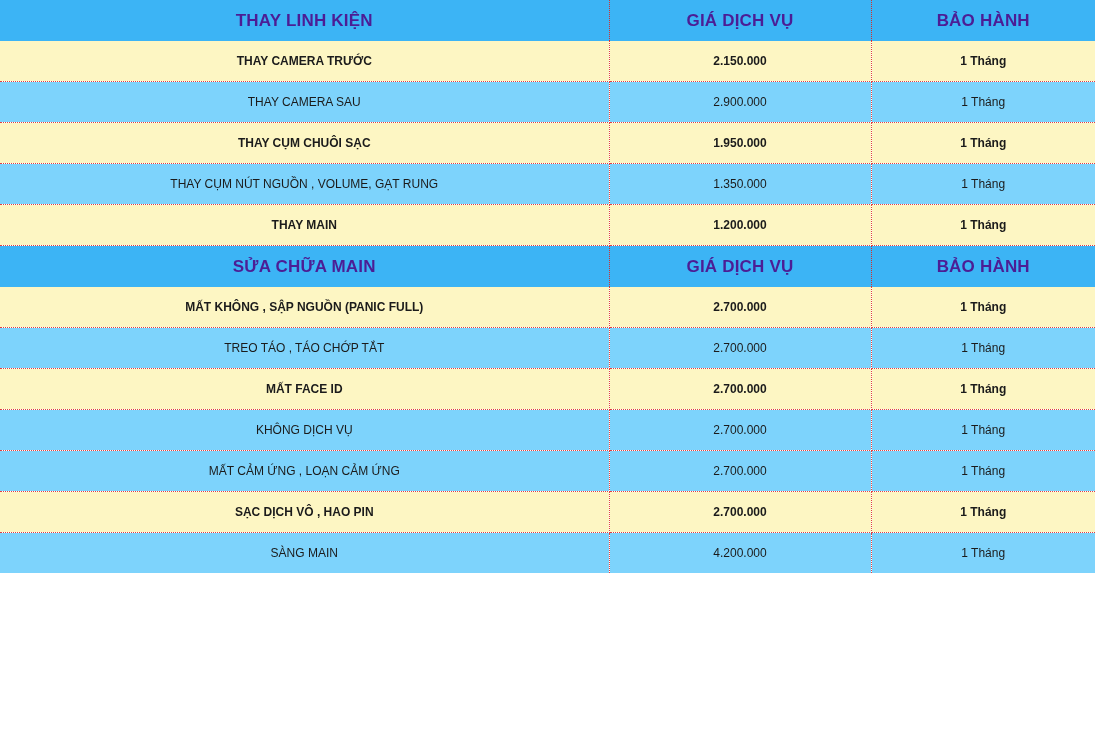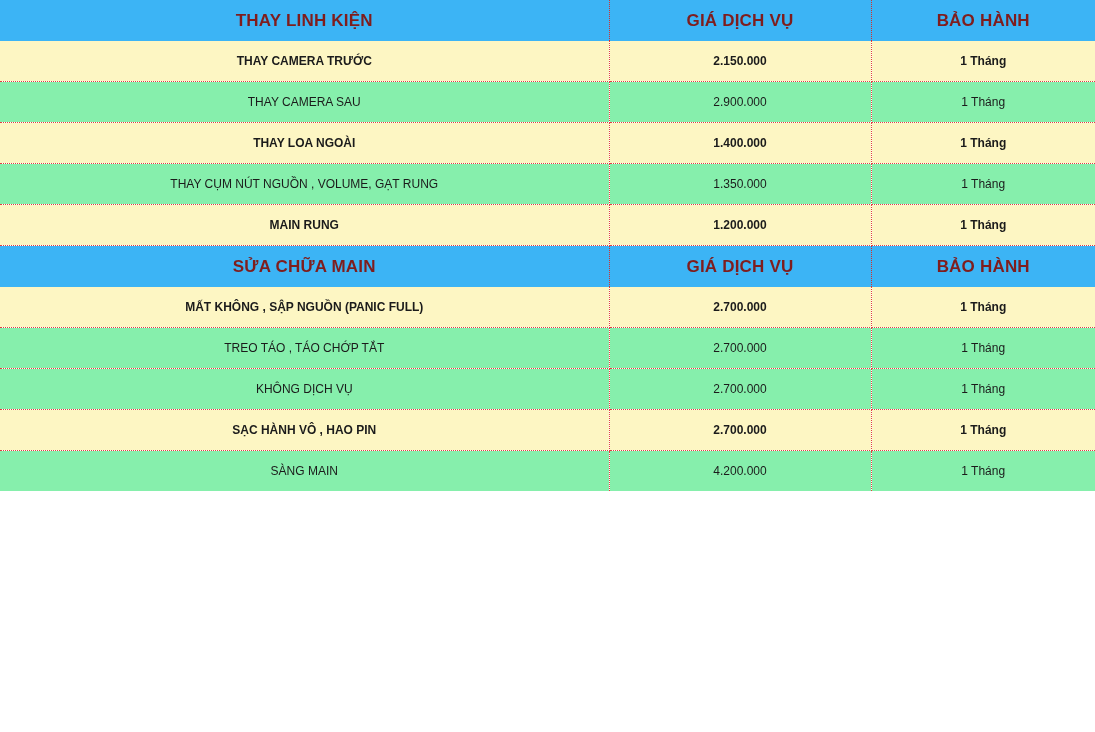--- a/index.html
+++ b/index.html
@@ -17,21 +17,21 @@
     width: 1095px;
     border-collapse: collapse;
     table-layout: fixed;
   }
   table.price-table col.c-service { width: 609px; }
   table.price-table col.c-price   { width: 262px; }
   table.price-table col.c-warranty{ width: 224px; }
 
   tr.section-head td {
     background: #3cb4f5;
-    color: #7f1d1d;
+    color: #4c1d95;
     font-weight: bold;
     font-size: 17px;
     text-align: center;
     height: 39px;
     letter-spacing: 0.2px;
     border-right: 1px dotted #d03030;
   }
   tr.section-head td:last-child { border-right: none; }
 
   tr.row td {
@@ -42,21 +42,21 @@
     border-bottom: 1px dotted #e04040;
     border-right: 1px dotted #e04040;
     padding: 0 6px;
     white-space: nowrap;
     overflow: hidden;
     text-overflow: ellipsis;
   }
   tr.row td:last-child { border-right: none; }
 
   tr.row.alt td { background: #fdf6c3; }
-  tr.row.plain td { background: #86efac; }
+  tr.row.plain td { background: #7dd3fc; }
 
   tr.row.alt td.service,
   tr.row.alt td.price,
   tr.row.alt td.warranty { font-weight: bold; }
 
   tr.row.plain td.service,
   tr.row.plain td.price,
   tr.row.plain td.warranty { font-weight: normal; }
 
   
@@ -81,56 +81,66 @@
         <td class="service">THAY CAMERA TRƯỚC</td>
         <td class="price">2.150.000</td>
         <td class="warranty">1 Tháng</td>
       </tr>
       <tr class="row plain">
         <td class="service">THAY CAMERA SAU</td>
         <td class="price">2.900.000</td>
         <td class="warranty">1 Tháng</td>
       </tr>
       <tr class="row alt">
-        <td class="service">THAY LOA NGOÀI</td>
-        <td class="price">1.400.000</td>
+        <td class="service">THAY CỤM CHUÔI SẠC</td>
+        <td class="price">1.950.000</td>
         <td class="warranty">1 Tháng</td>
       </tr>
       <tr class="row plain">
         <td class="service">THAY CỤM NÚT NGUỒN , VOLUME, GẠT RUNG</td>
         <td class="price">1.350.000</td>
         <td class="warranty">1 Tháng</td>
       </tr>
       <tr class="row alt">
-        <td class="service">MAIN RUNG</td>
+        <td class="service">THAY MAIN</td>
         <td class="price">1.200.000</td>
         <td class="warranty">1 Tháng</td>
       </tr>
       <tr class="section-head">
         <td>SỬA CHỮA MAIN</td>
         <td>GIÁ DỊCH VỤ</td>
         <td>BẢO HÀNH</td>
       </tr>
       <tr class="row alt">
         <td class="service">MẤT KHÔNG , SẬP NGUỒN (PANIC FULL)</td>
         <td class="price">2.700.000</td>
         <td class="warranty">1 Tháng</td>
       </tr>
       <tr class="row plain">
         <td class="service">TREO TÁO , TÁO CHỚP TẮT</td>
         <td class="price">2.700.000</td>
         <td class="warranty">1 Tháng</td>
       </tr>
+      <tr class="row alt">
+        <td class="service">MẤT FACE ID</td>
+        <td class="price">2.700.000</td>
+        <td class="warranty">1 Tháng</td>
+      </tr>
       <tr class="row plain">
         <td class="service">KHÔNG DỊCH VỤ</td>
         <td class="price">2.700.000</td>
         <td class="warranty">1 Tháng</td>
       </tr>
+      <tr class="row plain">
+        <td class="service">MẤT CẢM ỨNG , LOẠN CẢM ỨNG</td>
+        <td class="price">2.700.000</td>
+        <td class="warranty">1 Tháng</td>
+      </tr>
       <tr class="row alt">
-        <td class="service">SẠC HÀNH VÔ , HAO PIN</td>
+        <td class="service">SẠC DỊCH VÔ , HAO PIN</td>
         <td class="price">2.700.000</td>
         <td class="warranty">1 Tháng</td>
       </tr>
       <tr class="row plain last">
         <td class="service">SÀNG MAIN</td>
         <td class="price">4.200.000</td>
         <td class="warranty">1 Tháng</td>
       </tr>
     </tbody>
 </table>

